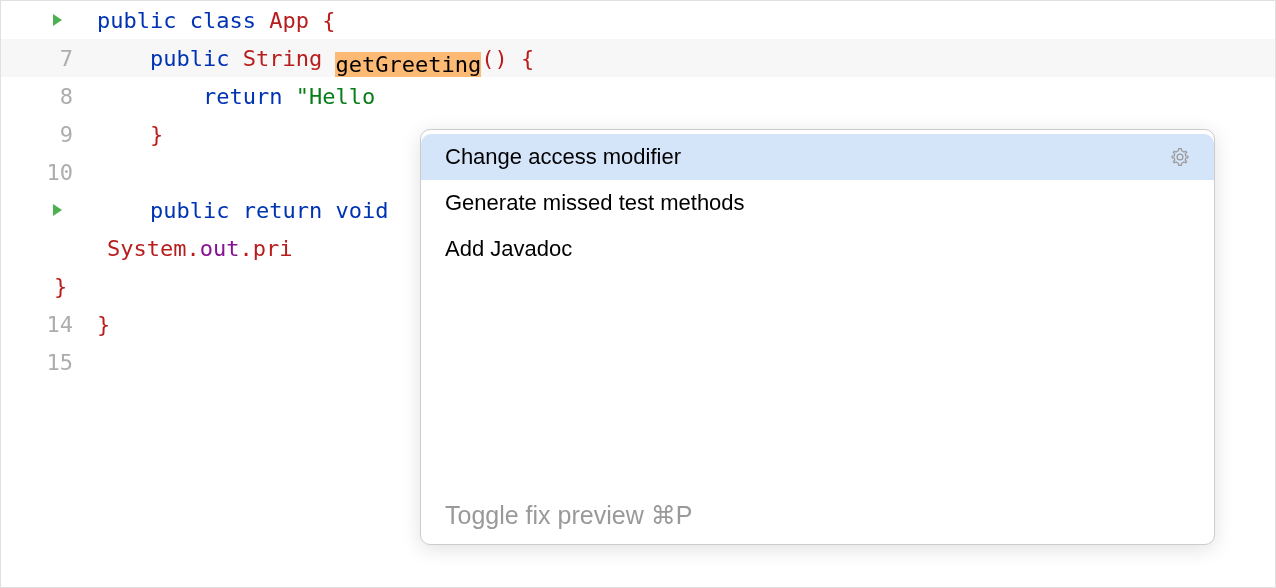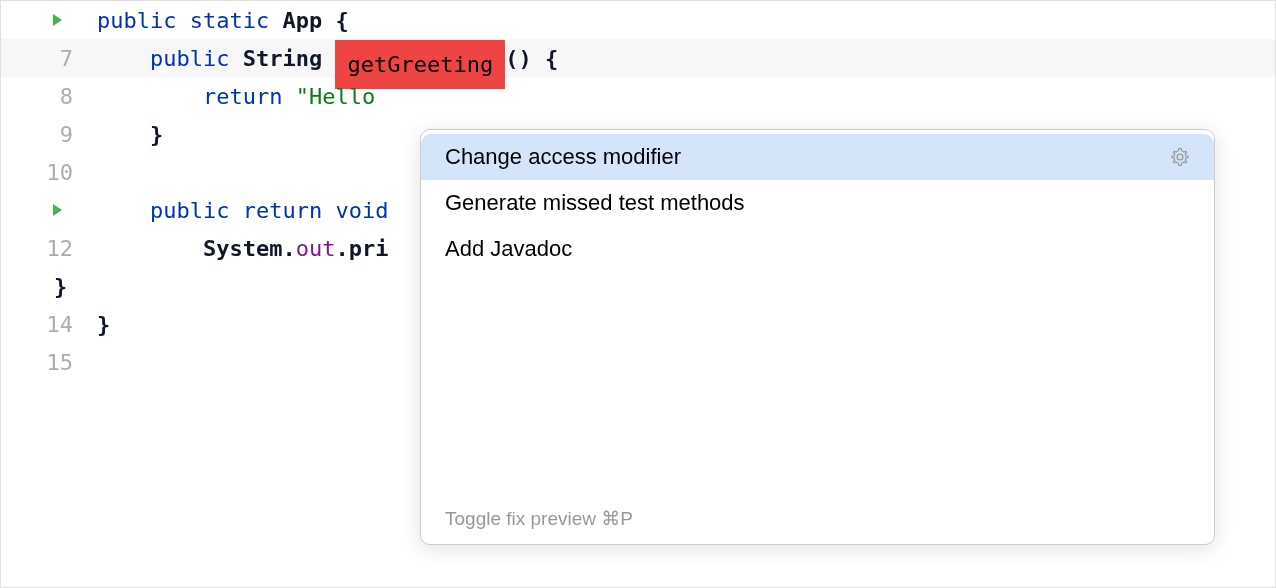--- a/index.html
+++ b/index.html
@@ -41,24 +41,24 @@
       display: flex;
       align-items: center;
       color: #999999;
       font-size: 20px;
       padding-left: 58px;
       font-family: -apple-system, BlinkMacSystemFont, "Segoe UI", sans-serif;
     }
     .kw { color: #0033b3; }
     .string { color: #067d17; }
     .field { color: #871094; }
-    .plain { color: #0f172a; font-weight: bold; }
+    .plain { color: #b91c1c; }
     .selected-bg {
-      background: #ef4444;
-      padding: 12px;
+      background: #fdba74;
+      padding: 0;
       margin-top: 12px;
     }
     .popup {
       position: absolute;
       left: 419px;
       top: 128px;
       width: 795px;
       height: 416px;
       background: #ffffff;
       border: 1px solid #cccccc;
@@ -87,21 +87,21 @@
       color: #8c8c8c;
       display: flex;
       align-items: center;
     }
     .popup-spacer {
       flex: 1;
     }
     .popup-footer {
       padding: 10px 24px 14px 24px;
       color: #999999;
-      font-size: 19px;
+      font-size: 25px;
     }
     .row {
       display: flex;
       height: 38px;
     }
     .row .gutter-cell {
       width: 96px;
       display: flex;
       align-items: center;
       justify-content: flex-end;
@@ -125,21 +125,21 @@
 
   <div class="row">
     <div class="gutter-cell">
       <span class="run-icon" style="left:48px;">
         <svg width="16" height="16" viewBox="0 0 16 16">
             <path d="M4 2 L13 8 L4 14 Z" fill="#4caf50"></path>
           </svg>
       </span>
     </div>
     <div class="code-cell">
-      <span class="kw">public</span><span> </span><span class="kw">static</span><span> </span><span class="plain">App</span><span class="plain"> {</span>
+      <span class="kw">public</span><span> </span><span class="kw">class</span><span> </span><span class="plain">App</span><span class="plain"> {</span>
     </div>
   </div>
 
 
   <div class="row highlighted">
     <div class="gutter-cell">
       <span class="line-number">7</span>
     </div>
     <div class="code-cell">
       <span>    </span><span class="kw">public</span><span> </span><span class="plain">String</span><span> </span><span class="selected-bg">getGreeting</span><span class="plain">() {</span>
@@ -178,23 +178,20 @@
             <path d="M4 2 L13 8 L4 14 Z" fill="#4caf50"></path>
           </svg>
       </span>
     </div>
     <div class="code-cell">
       <span>    </span><span class="kw">public</span><span> </span><span class="kw">return</span><span> </span><span class="kw">void</span>
     </div>
   </div>
 
   <div class="row">
-    <div class="gutter-cell">
-      <span class="line-number">12</span>
-    </div>
     <div class="code-cell">
       <span>        </span><span class="plain">System.</span><span class="field">out</span><span class="plain">.</span><span class="plain">pri</span>
     </div>
   </div>
 
   <div class="row">
     <div class="code-cell">
       <span>    </span><span class="plain">}</span>
     </div>
   </div>

